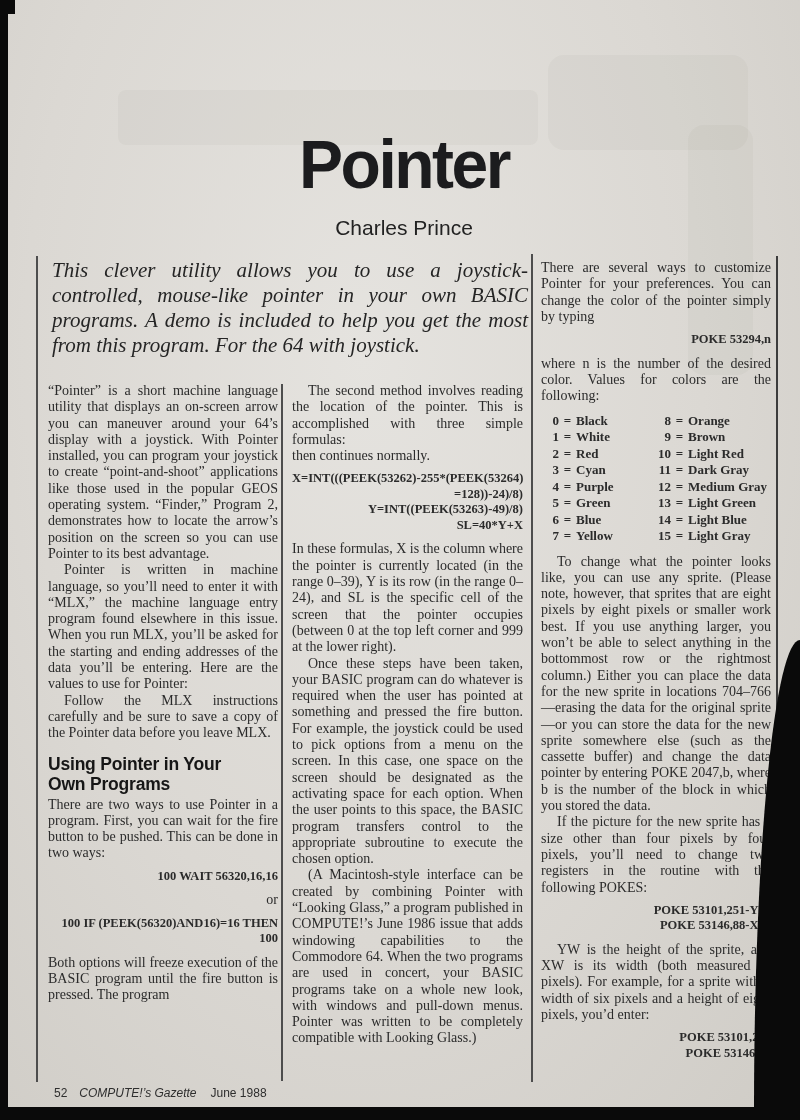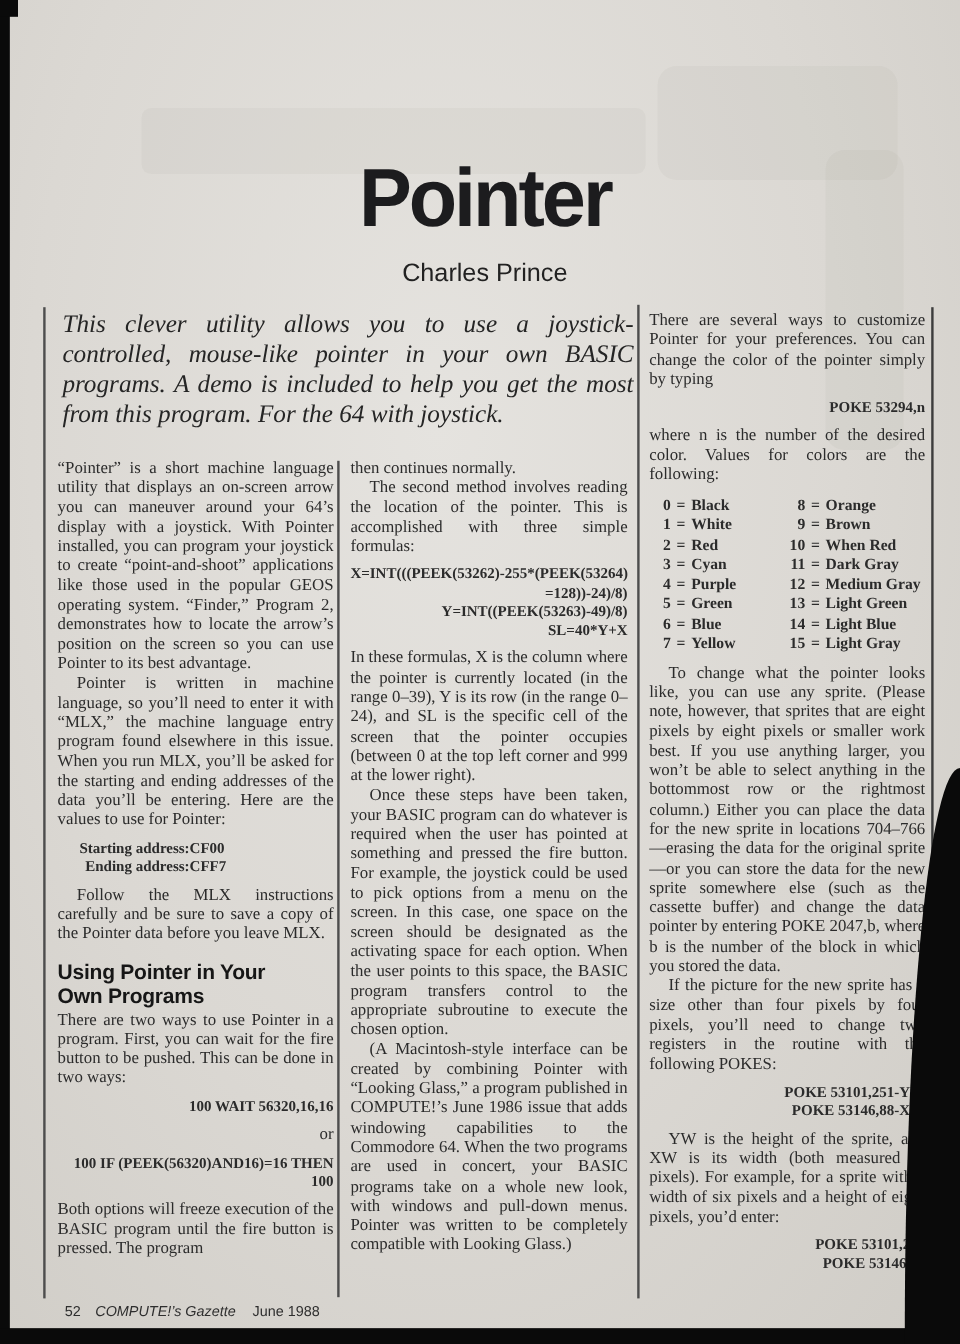--- a/index.html
+++ b/index.html
@@ -105,47 +105,37 @@
     <div class="vrule rule-left"></div>
     <div class="vrule rule-c12"></div>
     <div class="vrule rule-c23"></div>
     <div class="vrule rule-right"></div>
 
     <section class="intro">This clever utility allows you to use a joystick-controlled, mouse-like pointer in your own BASIC programs. A demo is included to help you get the most from this program. For the 64 with joystick.</section>
 
     <section class="col col1">
       <p class="body-p">“Pointer” is a short machine language utility that displays an on-screen arrow you can maneuver around your 64’s display with a joystick. With Pointer installed, you can program your joystick to create “point-and-shoot” applications like those used in the popular GEOS operating system. “Finder,” Program 2, demonstrates how to locate the arrow’s position on the screen so you can use Pointer to its best advantage.</p>
       <p class="body-p indent">Pointer is written in machine language, so you’ll need to enter it with “MLX,” the machine language entry program found elsewhere in this issue. When you run MLX, you’ll be asked for the starting and ending addresses of the data you’ll be entering. Here are the values to use for Pointer:</p>
-      <div class="code-block">
-        <div class="addr-row">
-          <span class="addr-label">Starting address:</span>
-          <span>CF00</span>
-        </div>
-        <div class="addr-row">
-          <span class="addr-label">Ending address:</span>
-          <span>CFF7</span>
-        </div>
-      </div>
       <p class="body-p indent">Follow the MLX instructions carefully and be sure to save a copy of the Pointer data before you leave MLX.</p>
       <h2 class="sec-head">Using Pointer in Your Own Programs</h2>
       <p class="body-p">There are two ways to use Pointer in a program. First, you can wait for the fire button to be pushed. This can be done in two ways:</p>
       <div class="code-block">
         <div class="code-line">100 WAIT 56320,16,16</div>
       </div>
       <p class="or">or</p>
       <div class="code-block">
         <div class="code-line">100 IF (PEEK(56320)AND16)=16 THEN</div>
         <div class="code-line">      100</div>
       </div>
       <p class="body-p">Both options will freeze execution of the BASIC program until the fire button is pressed. The program</p>
     </section>
 
     <section class="col col2">
+      <p class="body-p indent">The second method involves reading the location of the pointer. This is accomplished with three simple formulas:</p>
       <p class="body-p">then continues normally.</p>
-      <p class="body-p indent">The second method involves reading the location of the pointer. This is accomplished with three simple formulas:</p>
       <div class="code-block">
         <div class="code-line">X=INT(((PEEK(53262)-255*(PEEK(53264)</div>
         <div class="code-line">  =128))-24)/8)</div>
         <div class="code-line">Y=INT((PEEK(53263)-49)/8)</div>
         <div class="code-line">SL=40*Y+X</div>
       </div>
       <p class="body-p">In these formulas, X is the column where the pointer is currently located (in the range 0–39), Y is its row (in the range 0–24), and SL is the specific cell of the screen that the pointer occupies (between 0 at the top left corner and 999 at the lower right).</p>
       <p class="body-p indent">Once these steps have been taken, your BASIC program can do whatever is required when the user has pointed at something and pressed the fire button. For example, the joystick could be used to pick options from a menu on the screen. In this case, one space on the screen should be designated as the activating space for each option. When the user points to this space, the BASIC program transfers control to the appropriate subroutine to execute the chosen option.</p>
       <p class="body-p indent">(A Macintosh-style interface can be created by combining Pointer with “Looking Glass,” a program published in COMPUTE!’s June 1986 issue that adds windowing capabilities to the Commodore 64. When the two programs are used in concert, your BASIC programs take on a whole new look, with windows and pull-down menus. Pointer was written to be completely compatible with Looking Glass.)</p>
     </section>
@@ -164,21 +154,21 @@
           <div class="ct-row"><span class="ct-num">2</span><span class="ct-eq">=</span><span>Red</span></div>
           <div class="ct-row"><span class="ct-num">3</span><span class="ct-eq">=</span><span>Cyan</span></div>
           <div class="ct-row"><span class="ct-num">4</span><span class="ct-eq">=</span><span>Purple</span></div>
           <div class="ct-row"><span class="ct-num">5</span><span class="ct-eq">=</span><span>Green</span></div>
           <div class="ct-row"><span class="ct-num">6</span><span class="ct-eq">=</span><span>Blue</span></div>
           <div class="ct-row"><span class="ct-num">7</span><span class="ct-eq">=</span><span>Yellow</span></div>
         </div>
         <div class="ct-col">
           <div class="ct-row"><span class="ct-num">8</span><span class="ct-eq">=</span><span>Orange</span></div>
           <div class="ct-row"><span class="ct-num">9</span><span class="ct-eq">=</span><span>Brown</span></div>
-          <div class="ct-row"><span class="ct-num">10</span><span class="ct-eq">=</span><span>When Red</span></div>
+          <div class="ct-row"><span class="ct-num">10</span><span class="ct-eq">=</span><span>Light Red</span></div>
           <div class="ct-row"><span class="ct-num">11</span><span class="ct-eq">=</span><span>Dark Gray</span></div>
           <div class="ct-row"><span class="ct-num">12</span><span class="ct-eq">=</span><span>Medium Gray</span></div>
           <div class="ct-row"><span class="ct-num">13</span><span class="ct-eq">=</span><span>Light Green</span></div>
           <div class="ct-row"><span class="ct-num">14</span><span class="ct-eq">=</span><span>Light Blue</span></div>
           <div class="ct-row"><span class="ct-num">15</span><span class="ct-eq">=</span><span>Light Gray</span></div>
         </div>
       </div>
 
       <p class="body-p indent">To change what the pointer looks like, you can use any sprite. (Please note, however, that sprites that are eight pixels by eight pixels or smaller work best. If you use anything larger, you won’t be able to select anything in the bottommost row or the rightmost column.) Either you can place the data for the new sprite in locations 704–766—erasing the data for the original sprite—or you can store the data for the new sprite somewhere else (such as the cassette buffer) and change the data pointer by entering POKE 2047,b, where b is the number of the block in which you stored the data.</p>
       <p class="body-p indent">If the picture for the new sprite has a size other than four pixels by four pixels, you’ll need to change two registers in the routine with the following POKES:</p>

